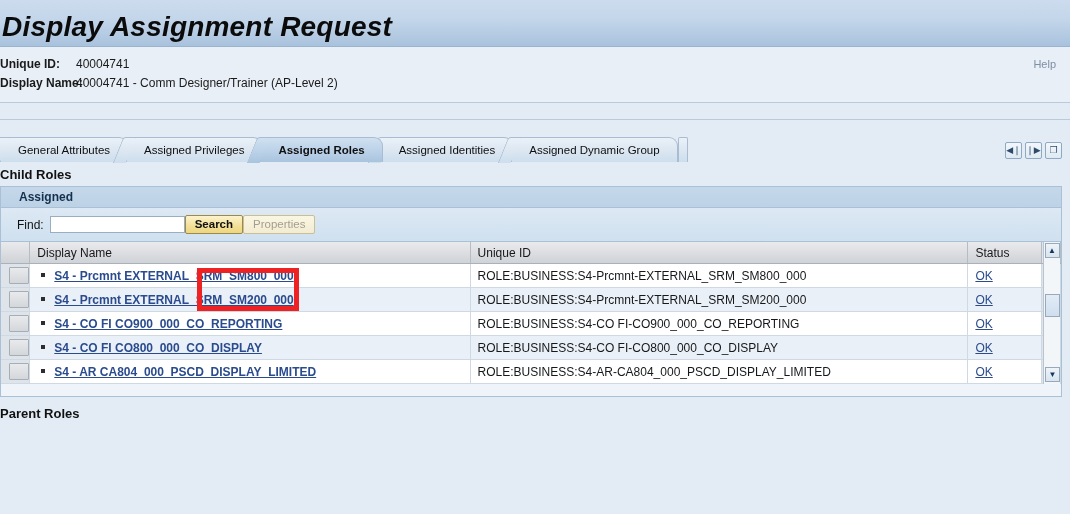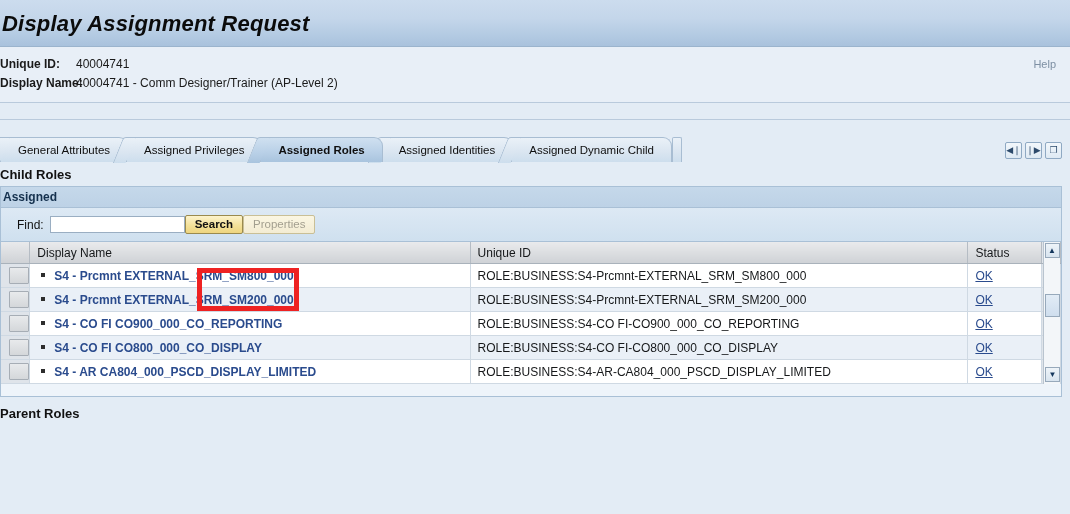--- a/index.html
+++ b/index.html
@@ -31,21 +31,21 @@
     position: relative;
     height: 47px;
     background: linear-gradient(to bottom, #ccdcee 0%, #c4d6ea 40%, #b4cbe3 75%, #a9c2dd 100%);
     border-bottom: 1px solid #9bb4cd;
     box-sizing: border-box;
   }
   .titlebar .title {
     position: absolute;
     left: 16px;
     top: 11px;
-    font-size: 22px;
+    font-size: 28px;
     font-weight: bold;
     font-style: italic;
     letter-spacing: .2px;
     color: #0b0b0b;
     white-space: nowrap;
   }
   .titlebar .help {
     position: absolute;
     right: 14px;
     top: 17px;
@@ -184,21 +184,21 @@
     margin: 0 8px 0 14px;
     border: 1px solid #a9c0d6;
     background: #eef4fa;
     box-sizing: border-box;
   }
   .panel-hdr {
     height: 20px;
     line-height: 20px;
     background: linear-gradient(to bottom, #c5d8ea 0%, #bdd2e6 100%);
     border-bottom: 1px solid #a9c0d6;
-    padding-left: 2px;
+    padding-left: 18px;
     font-weight: bold;
     font-size: 12px;
     color: #14304d;
   }
   .toolbar {
     position: relative;
     height: 33px;
     background: linear-gradient(to bottom, #dde9f4 0%, #cfe0ef 100%);
     border-bottom: 1px solid #a9c0d6;
     display: flex;
@@ -311,20 +311,21 @@
   .bullet {
     display: inline-block;
     width: 4px;
     height: 4px;
     background: #2d2d2d;
     vertical-align: middle;
     margin: 0 9px 2px 4px;
   }
   a.dlink {
     color: #2a4b8d;
+    text-decoration: underline;
     font-weight: bold;
     font-size: 12px;
     cursor: pointer;
   }
   a.stlink {
     color: #2a4b8d;
     text-decoration: underline;
     font-size: 12px;
     cursor: pointer;
     margin-top: 44px;
@@ -413,21 +414,21 @@
       <div class="tab">
         <span>Assigned Privileges</span>
       </div>
       <div class="tab active">
         <span>Assigned Roles</span>
       </div>
       <div class="tab">
         <span>Assigned Identities</span>
       </div>
       <div class="tab">
-        <span>Assigned Dynamic Child</span>
+        <span>Assigned Dynamic Group</span>
       </div>
       <div class="tabtail"></div>
     </div>
     <div class="tabnav">
       <div class="navbtn">◀❘</div>
       <div class="navbtn">❘▶</div>
       <div class="navbtn">❐</div>
     </div>
   </div>
 

